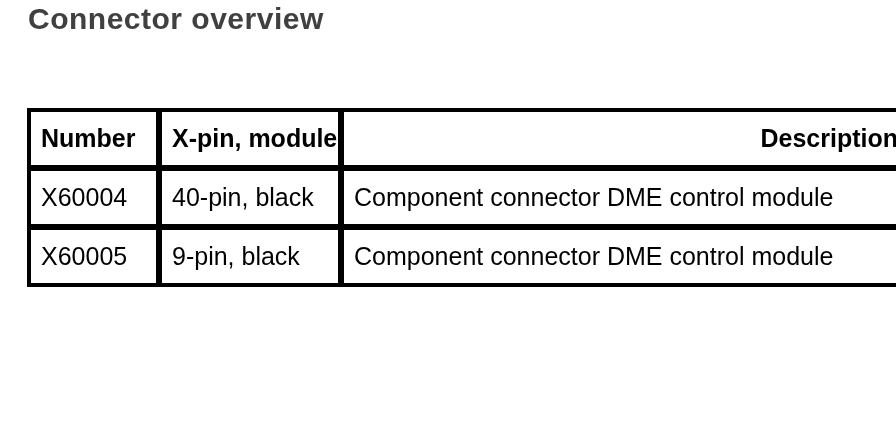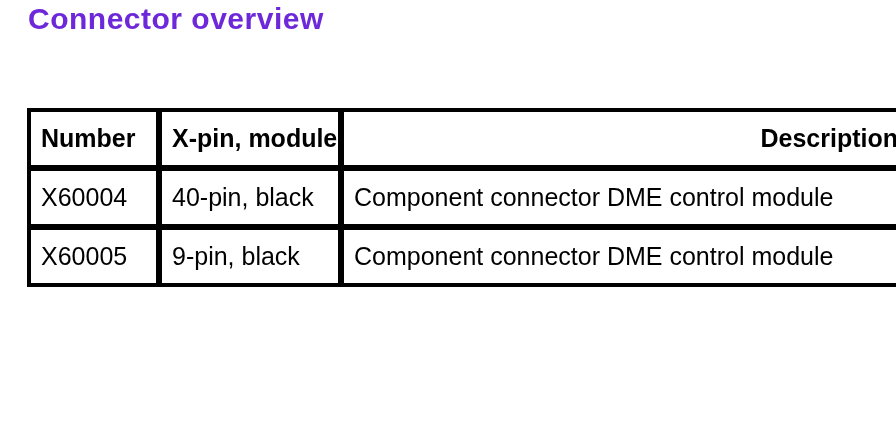--- a/index.html
+++ b/index.html
@@ -20,21 +20,21 @@
   }
   .title {
     position: absolute;
     left: 28px;
     top: 1px;
     margin: 0;
     font-size: 30px;
     line-height: 36px;
     font-weight: bold;
     letter-spacing: 0.5px;
-    color: #6d28d9;
+    color: #404040;
     white-space: nowrap;
   }
   table.connector-table {
     position: absolute;
     left: 27px;
     top: 76px;
     border-collapse: separate;
     border-spacing: 0;
     border: 1px solid #000000;
     table-layout: fixed;

